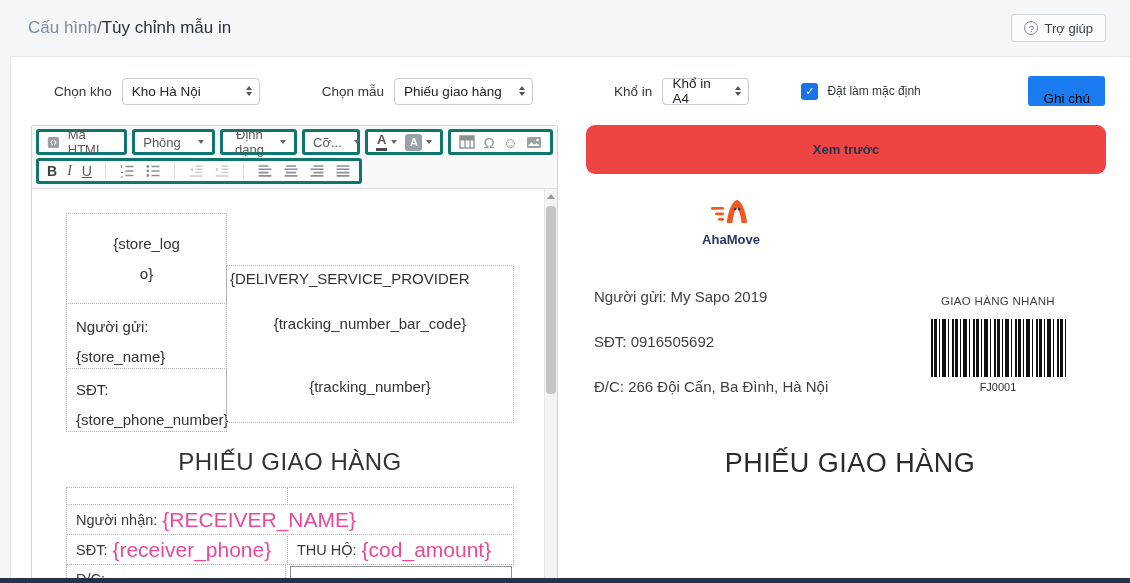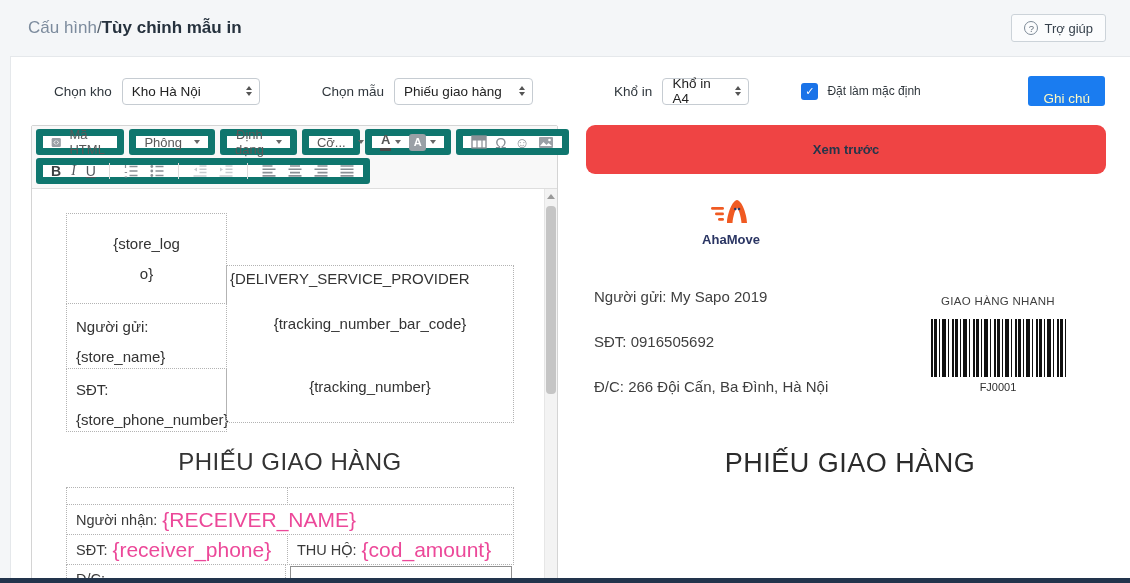--- a/index.html
+++ b/index.html
@@ -5,21 +5,21 @@
   * { margin:0; padding:0; box-sizing:border-box; }
   html,body { width:1130px; height:583px; overflow:hidden;
     font-family:"Liberation Sans","DejaVu Sans",sans-serif; background:#f4f6f8; }
 
   
   .topbar { height:56px; display:flex; align-items:center; justify-content:space-between;
     padding:0 24px 0 28px; background:#f4f6f8; }
   .breadcrumb { font-size:17px; display:flex; align-items:flex-start; gap:0; }
   .bc-section { color:#7c8b9d; cursor:pointer; }
   .bc-sep { color:#55606b; }
-  .bc-page { color:#26323e;font-weight:bold; }
+  .bc-page { color:#26323e; }
   .help-btn { display:flex; align-items:center; gap:6px; height:28px; padding:0 12px;
     background:#fbfcfd; border:1px solid #ccd3d9; border-radius:3px; font-size:13px;
     color:#36414c; cursor:pointer; }
   .q-circle { width:14px; height:14px; border:1px solid #7d8a97; border-radius:50%;
     display:flex; align-items:center; justify-content:center; font-size:9.5px; color:#5f6b77; }
   .q-circle::after { content:"?"; }
 
   
   .card { margin-left:10px; width:1120px; height:527px; background:#fff;
     border-top:1px solid #e5e8eb; border-left:1px solid #e5e8eb; }
@@ -37,32 +37,32 @@
   .stepper .up { border-bottom:4px solid #555; }
   .stepper .dn { border-top:4px solid #555; }
   .sel-wh { width:138px; margin-right:62px; }
   .sel-tpl { width:139px; margin-right:81px; }
   .sel-paper { width:87px; margin-right:52px; }
   .checkbox { width:17px; height:17px; border-radius:3px; background:#1a73e8;
     display:flex; align-items:center; justify-content:center; cursor:pointer; }
   .checkbox::after { content:"\2713"; color:#fff; font-size:11px; font-weight:bold; }
   .cb-label { font-size:12px; color:#30373d; margin-left:9px; }
   .note-btn { margin-left:auto; height:28px; padding:15px 15px; background:#1a7cf0;
-    border:none; border-radius:3px; color:#fef9c3; font-size:13.5px; cursor:pointer; }
+    border:none; border-radius:3px; color:#000000; font-size:13.5px; cursor:pointer; }
 
   
   .main { display:flex; padding-left:20px; margin-top:19px; gap:28px; align-items:flex-start; }
 
   
   .editor { width:527px; border:1px solid #d4d4d4; border-radius:2px; background:#fff; }
   .toolbar { background:#f8f8f8; border-bottom:1px solid #dedede; padding:3px 4px 4px 4px; }
   .tb-row { display:flex; gap:5px; margin-top:0; }
   .tb-row + .tb-row { margin-top:3px; }
   .pill { display:inline-flex; align-items:center; gap:8px; height:26px; padding:0 8px;
-    background:#fff; border:7px solid #0f766e; border-radius:3px; color:#585858;
+    background:#fff; border:3px solid #0f766e; border-radius:3px; color:#585858;
     font-size:13px; cursor:pointer; }
   .pill .caret { width:0; height:0; border-left:3.5px solid transparent;
     border-right:3.5px solid transparent; border-top:4px solid #666; margin-left:4px; }
   .dd-font { width:92px; justify-content:space-between; }
   .dd-format { width:86px; justify-content:space-between;text-align:center; }
   .dd-size { width:58px; justify-content:space-between; }
   .tb-sep { width:1px; height:16px; background:#ddd; margin:0 3px; }
   .glyph { color:#8a9096; font-size:14px; line-height:1; }
   .b-glyph { font-weight:bold; color:#3c4043; font-size:14px; }
   .i-glyph { font-style:italic; font-family:"Liberation Serif",serif; color:#52575c; font-size:14px; }

